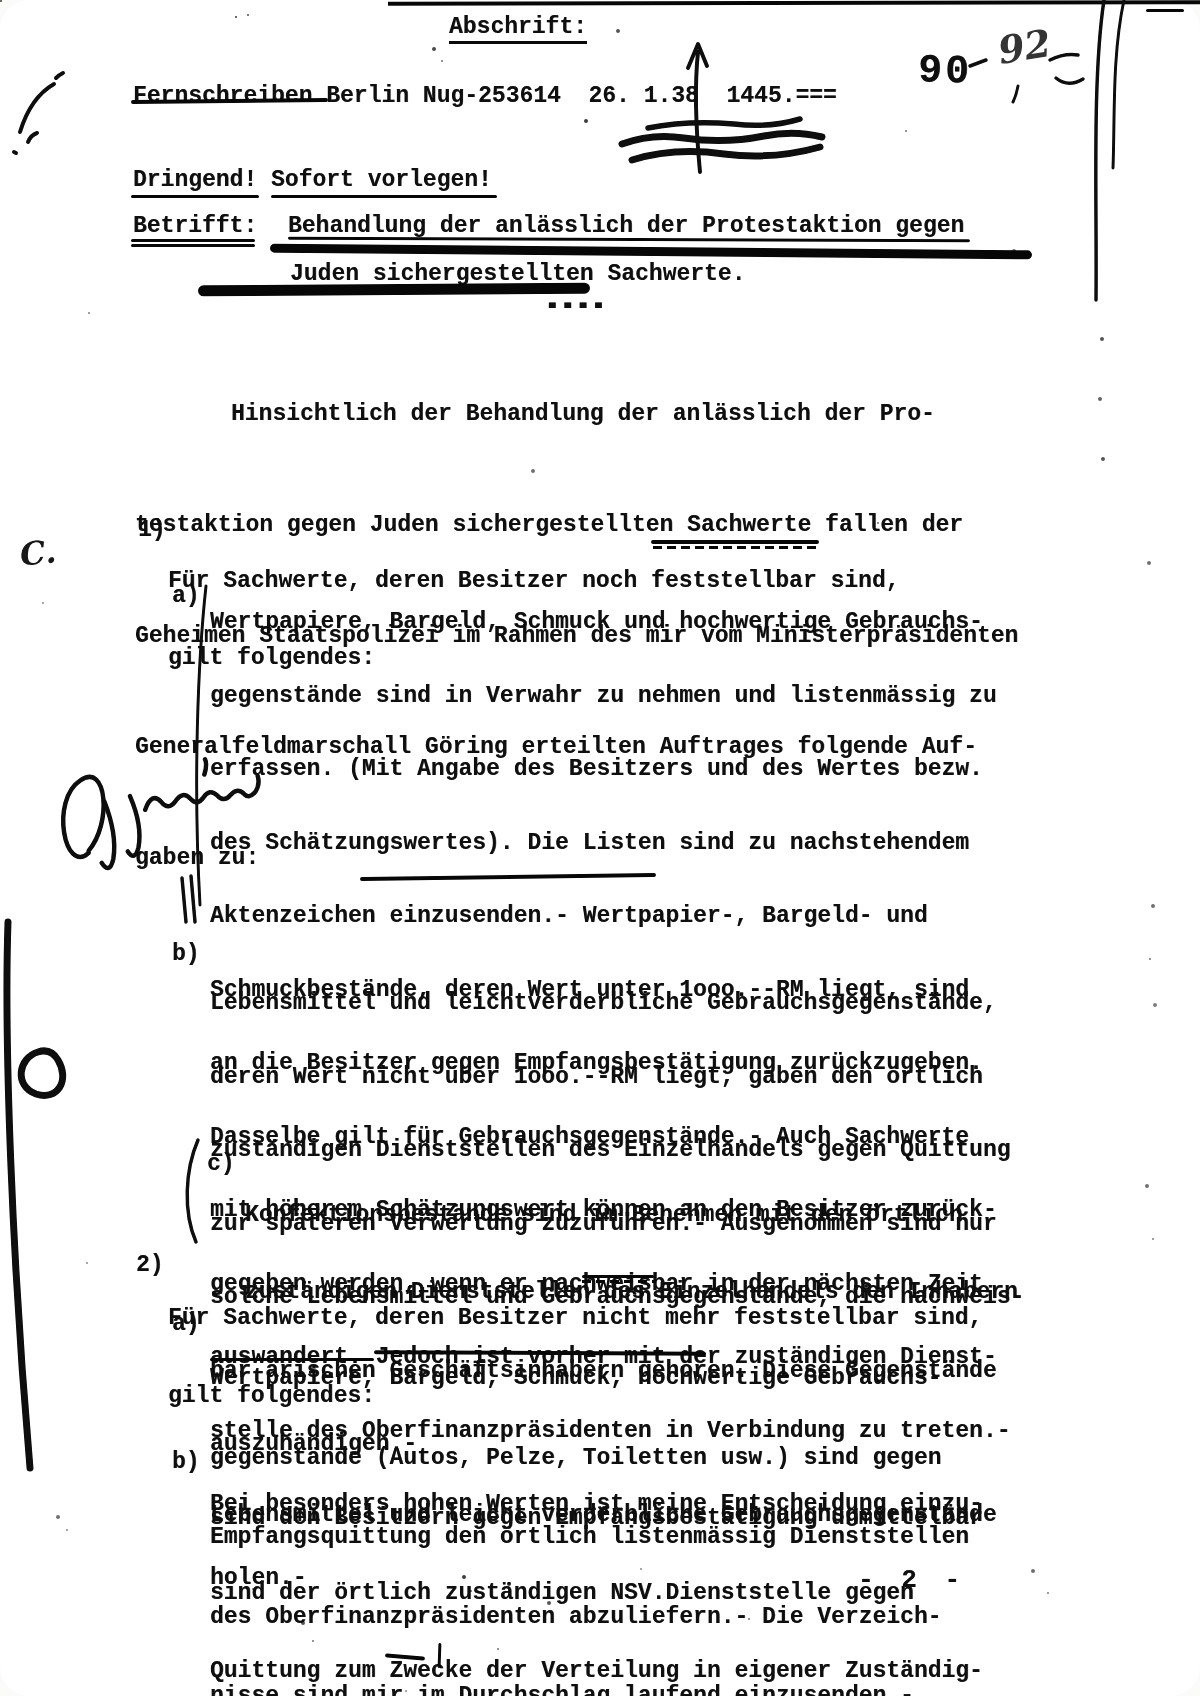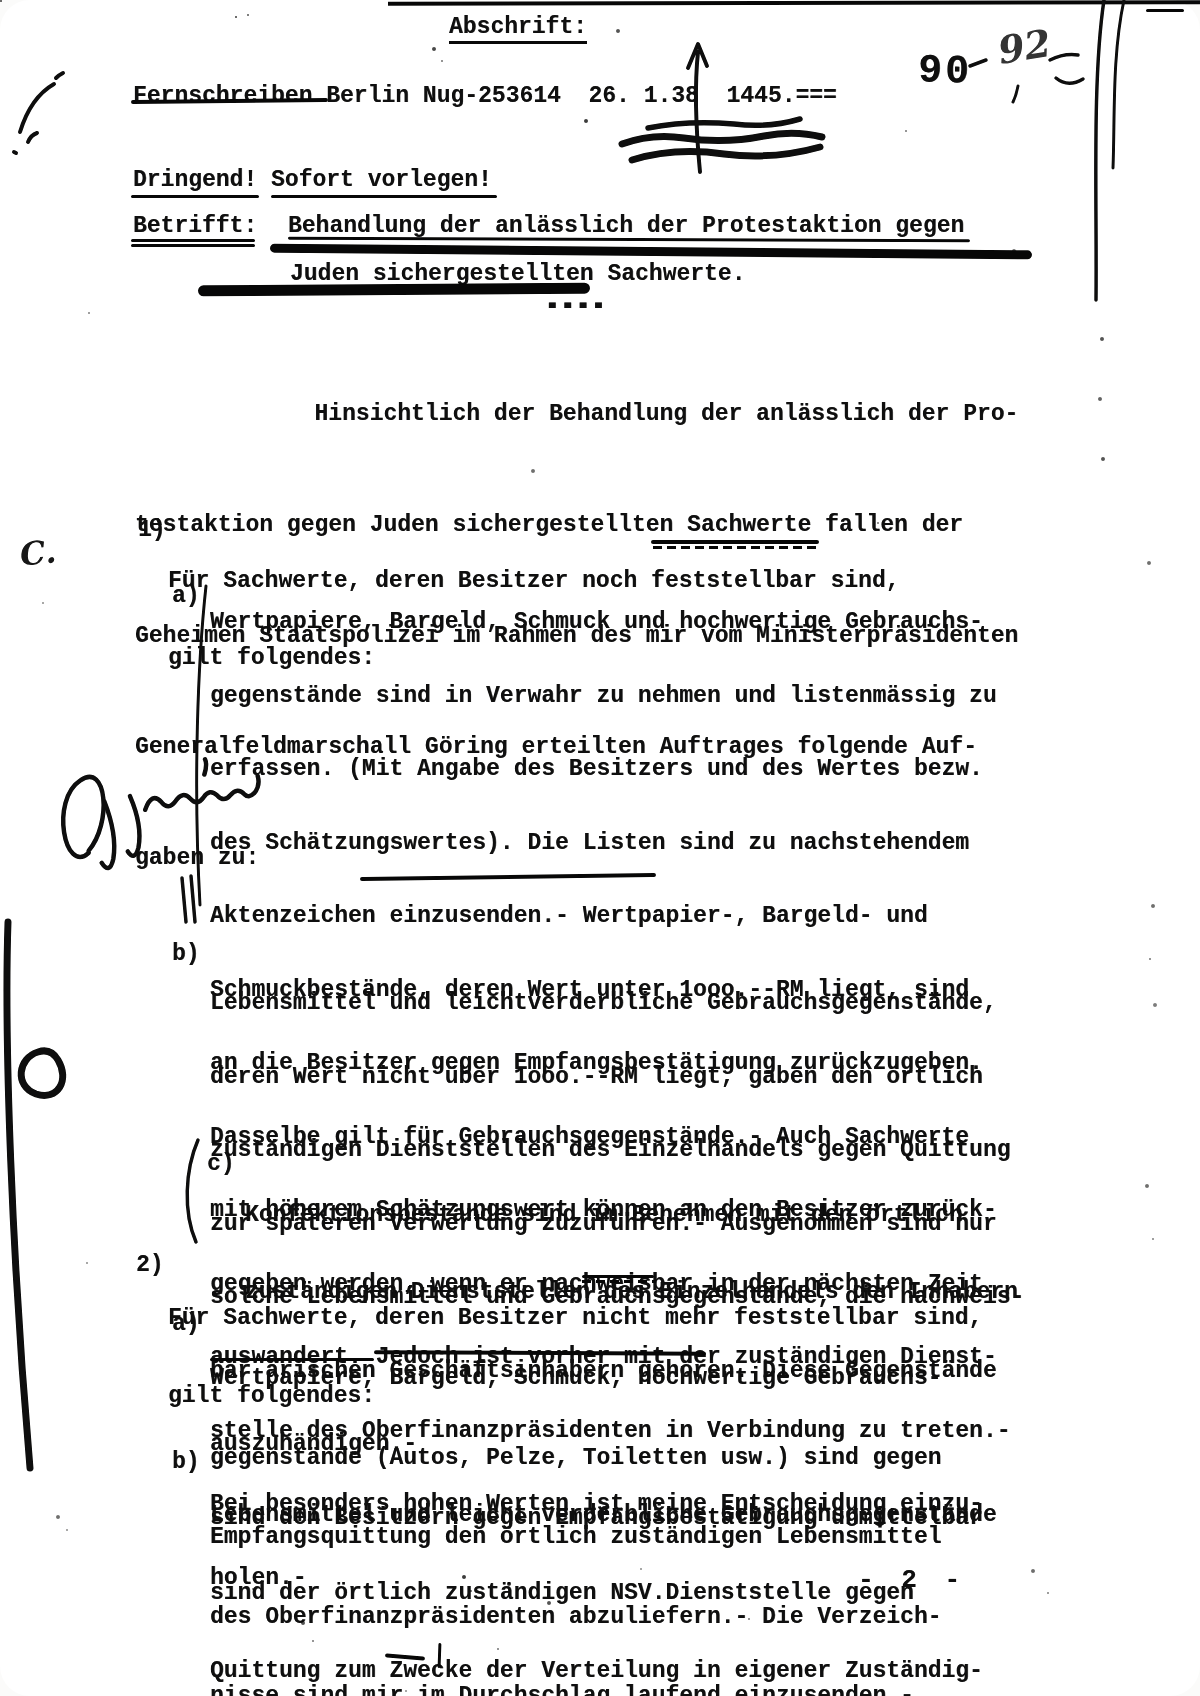--- a/index.html
+++ b/index.html
@@ -24,21 +24,21 @@
     font-size:23px;line-height:24px;
     text-shadow:0.4px 0 0 rgba(20,20,20,.55);
   }
   .block{position:absolute;white-space:pre;font-weight:bold;color:#1b1b1b;
     font-size:23px;text-shadow:0.4px 0 0 rgba(20,20,20,.55);}
   .lh37{line-height:37px;}
   .lh255{line-height:25.5px;}
   .lh245{line-height:24.5px;}
   .lh26{line-height:26px;}
   .lh265{line-height:26.5px;}
-  .indent{padding-left:96px;text-align:right;}
+  .indent{padding-left:96px;}
   .bar{position:absolute;background:#141414;border-radius:3px;}
   .bar-dashed{position:absolute;background:repeating-linear-gradient(90deg,#141414 0 9px,transparent 9px 14px);}
   .hand-serif{
     position:absolute;font-family:"DejaVu Serif","Liberation Serif",serif;
     font-style:italic;font-weight:bold;color:#222;white-space:pre;
   }
   .title-underline{border-bottom:3px solid #161616;padding-bottom:2px;}
   .dashes{transform:scaleY(1.9);letter-spacing:1px;}
   svg.ink{position:absolute;left:0;top:0;pointer-events:none;}
   .noise{
@@ -154,21 +154,21 @@
     <div>Für Sachwerte, deren Besitzer nicht mehr feststellbar sind,</div>
     <div>gilt folgendes:</div>
   </div>
   <div class="bar" style="left:582px;top:1275px;width:72px;height:3px;"></div>
   <div class="bar-dashed" style="left:582px;top:1280px;width:74px;height:3px;"></div>
 
   <div class="t" style="left:172px;top:1312px;">a)</div>
   <div class="block lh265" style="left:210px;top:1312px;">
     <div>Wertpapiere, Bargeld, Schmuck, hochwertige Gebrauchs-</div>
     <div>gegenstände (Autos, Pelze, Toiletten usw.) sind gegen</div>
-    <div>Empfangsquittung den örtlich zuständigen Lebensmittel</div>
+    <div>Empfangsquittung den örtlich listenmässig Dienststellen</div>
     <div>des Oberfinanzpräsidenten abzuliefern.- Die Verzeich-</div>
     <div>nisse sind mir im Durchschlag laufend einzusenden.-</div>
   </div>
   <div class="bar" style="left:374px;top:1351px;width:332px;height:3.5px;transform:rotate(0.25deg);"></div>
   <div class="bar" style="left:210px;top:1358px;width:164px;height:2.5px;"></div>
 
   <div class="t" style="left:172px;top:1450px;">b)</div>
   <div class="block lh26" style="left:210px;top:1450px;">
     <div>Lebensmittel und leicht verderbliche Gebrauchsgegenstände</div>
     <div>sind der örtlich zuständigen NSV.Dienststelle gegen</div>

